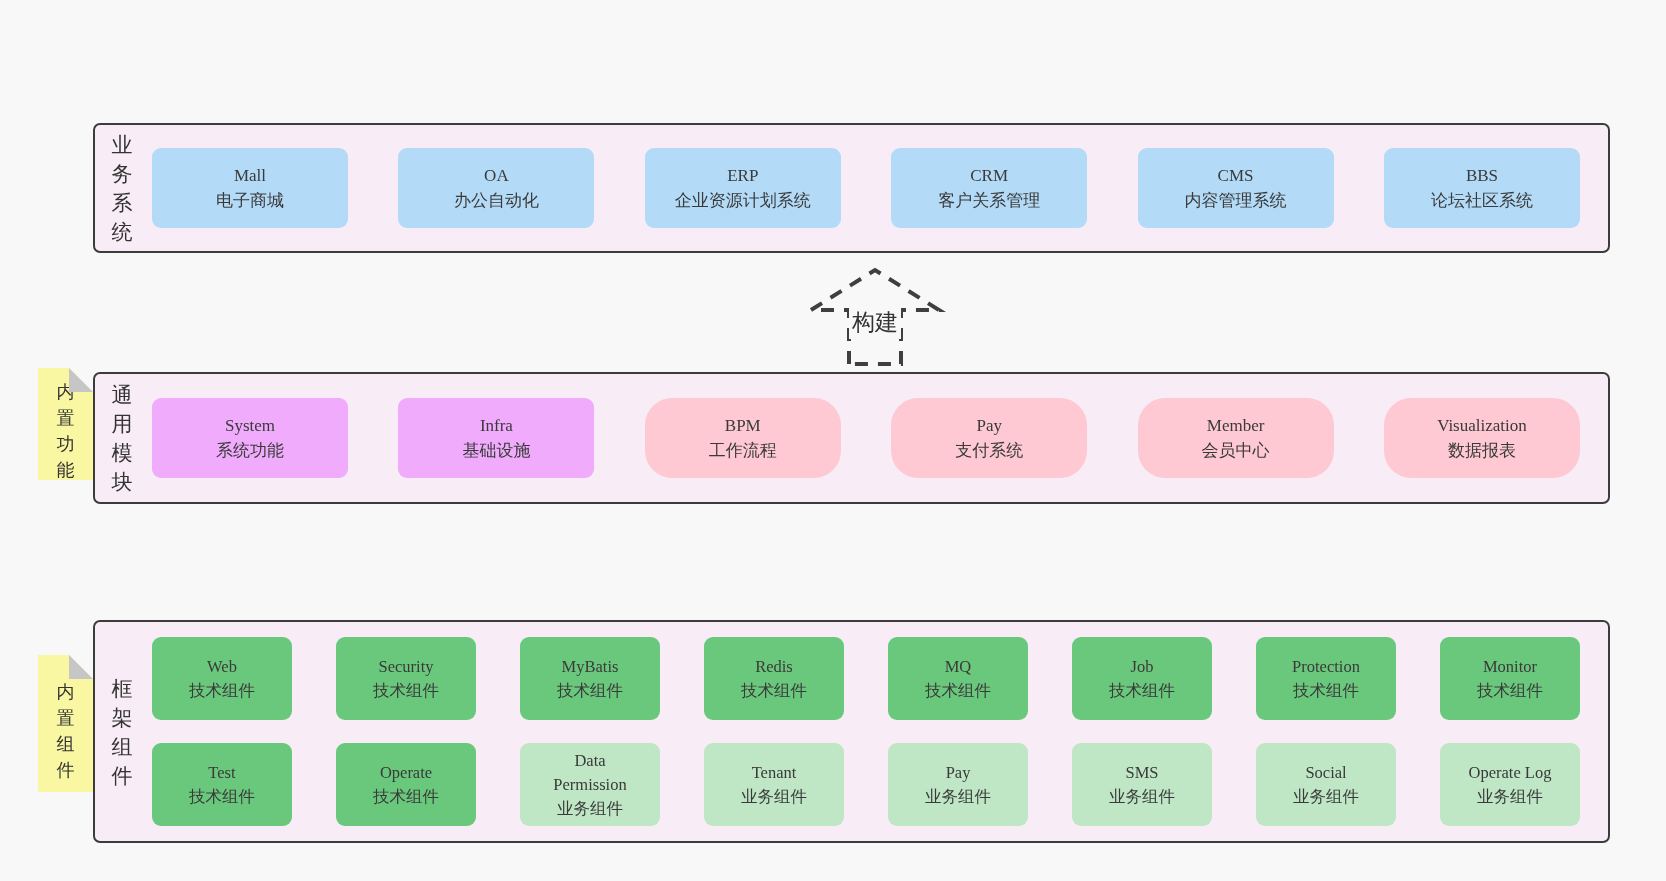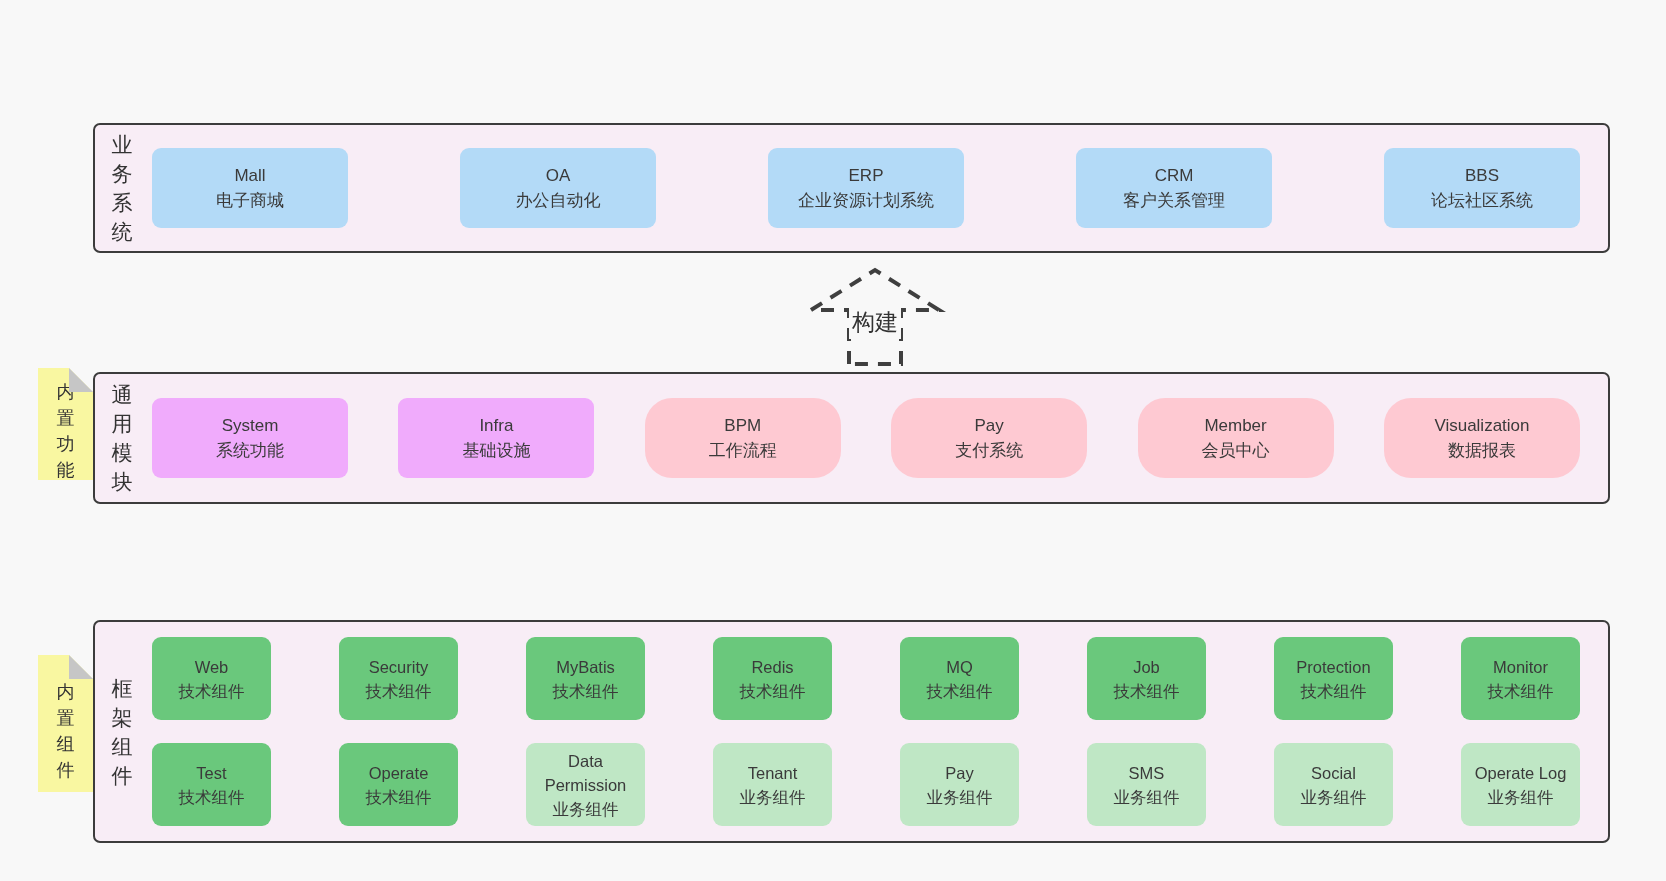--- a/index.html
+++ b/index.html
@@ -26,31 +26,31 @@
   #band-modules    { top:372px; height:132px; }
   #band-components { top:620px; height:223px; }
 
   .side-label {
     position:absolute; left:11px; top:0; bottom:0; width:32px;
     display:flex; flex-direction:column; justify-content:center; align-items:center;
     font-size:21px; line-height:29px; color:#333;
   }
   .rows {
     position:absolute; left:57px; right:28px; top:0; bottom:0;
-    display:flex; flex-direction:column; justify-content:center; gap:23px;
+    display:flex; flex-direction:column; justify-content:center; gap:23px;font-family:Liberation Serif, serif;
   }
   .row { display:flex; justify-content:space-between; }
 
   .box {
     display:flex; flex-direction:column; justify-content:center; align-items:center;
     text-align:center; border-radius:9px;
     font-size:17px; line-height:25px; color:#3a3a3a;
   }
   #band-business .box, #band-modules .box { width:196px; height:80px; }
-  #band-components .box { width:119px; height:83px; line-height:24px; font-size:16.5px; }
+  #band-components .box { width:140px; height:83px; line-height:24px; font-size:16.5px; }
   .box-title { white-space:pre-line; }
   .box.blue       { background:#b3daf7; }
   .box.red        { background:#f0abfc; }
   .box.pink       { background:#fec9d2;border-radius:27px; }
   .box.green      { background:#6ac87c; }
   .box.lightgreen { background:#bfe7c5; }
 
   
   .arrow { position:absolute; width:160px; height:100px; }
   #arrow-build     { left:795px; top:266px; }
@@ -106,20 +106,24 @@
           </div>
           <div class="box blue">
             <div class="box-title">ERP</div>
             <div class="box-subtitle">企业资源计划系统</div>
           </div>
           <div class="box blue">
             <div class="box-title">CRM</div>
             <div class="box-subtitle">客户关系管理</div>
           </div>
           <div class="box blue">
+            <div class="box-title">CMS</div>
+            <div class="box-subtitle">内容管理系统</div>
+          </div>
+          <div class="box blue">
             <div class="box-title">BBS</div>
             <div class="box-subtitle">论坛社区系统</div>
           </div>
         </div>
     </div>
   </div>
 
   <div class="arrow" id="arrow-build">
     <svg viewBox="0 0 160 100">
       <polygon points="54,98 54,44 16,44 80,4 144,44 106,44 106,98"></polygon>

